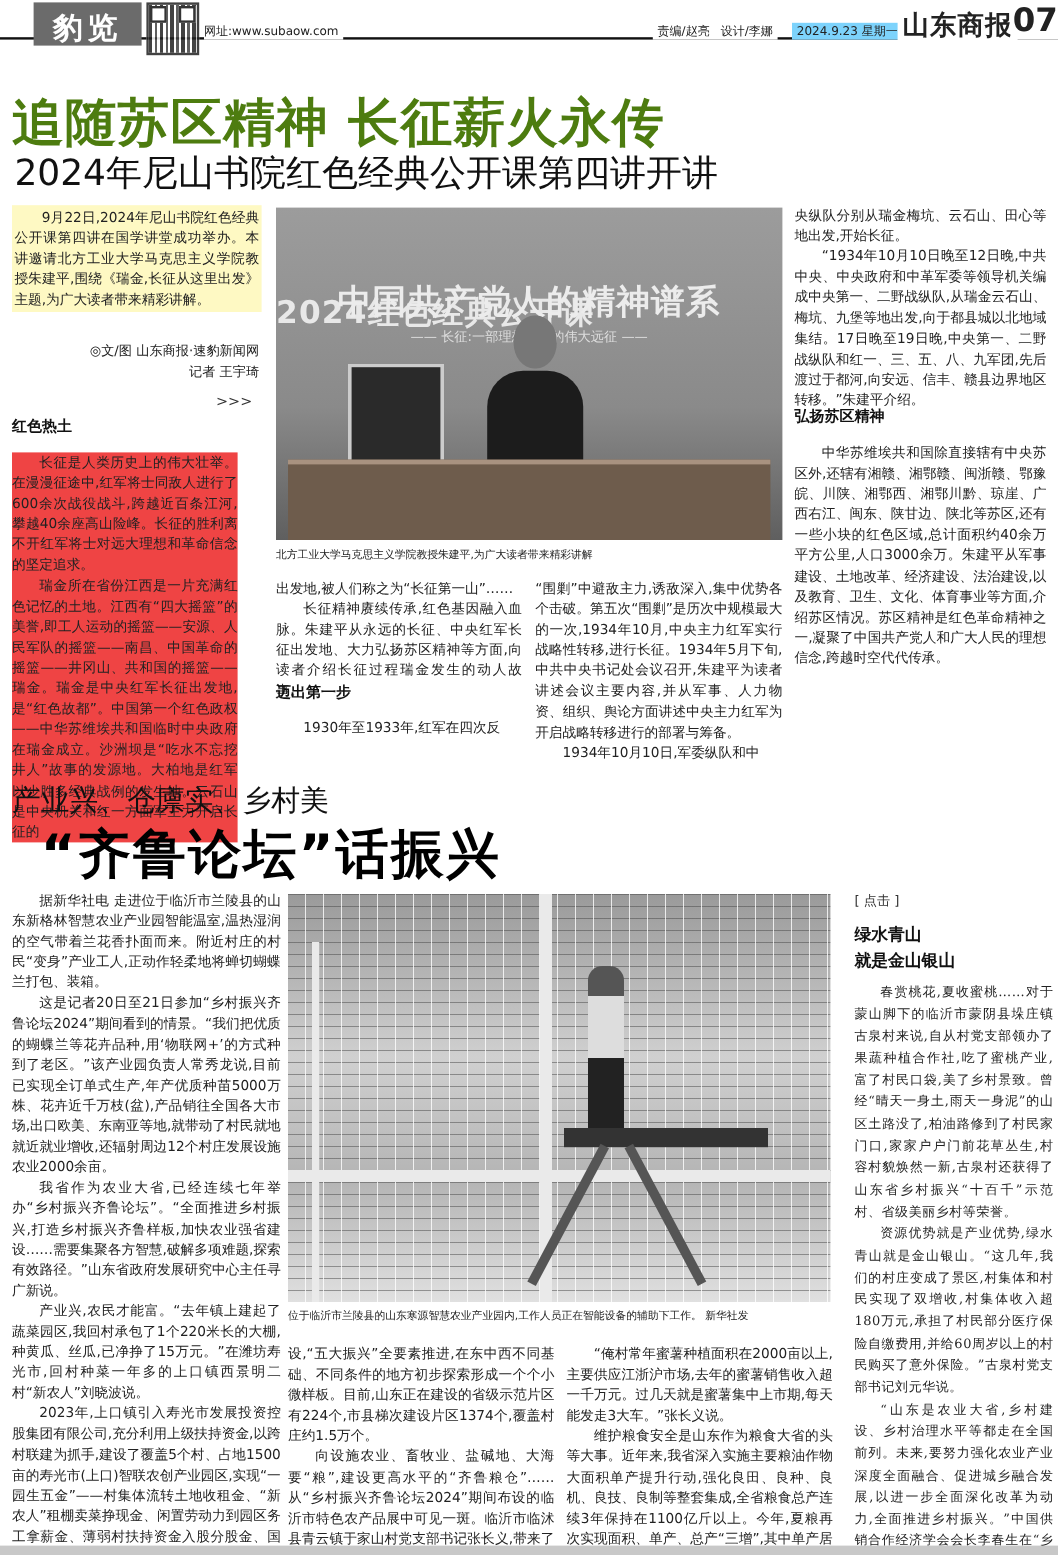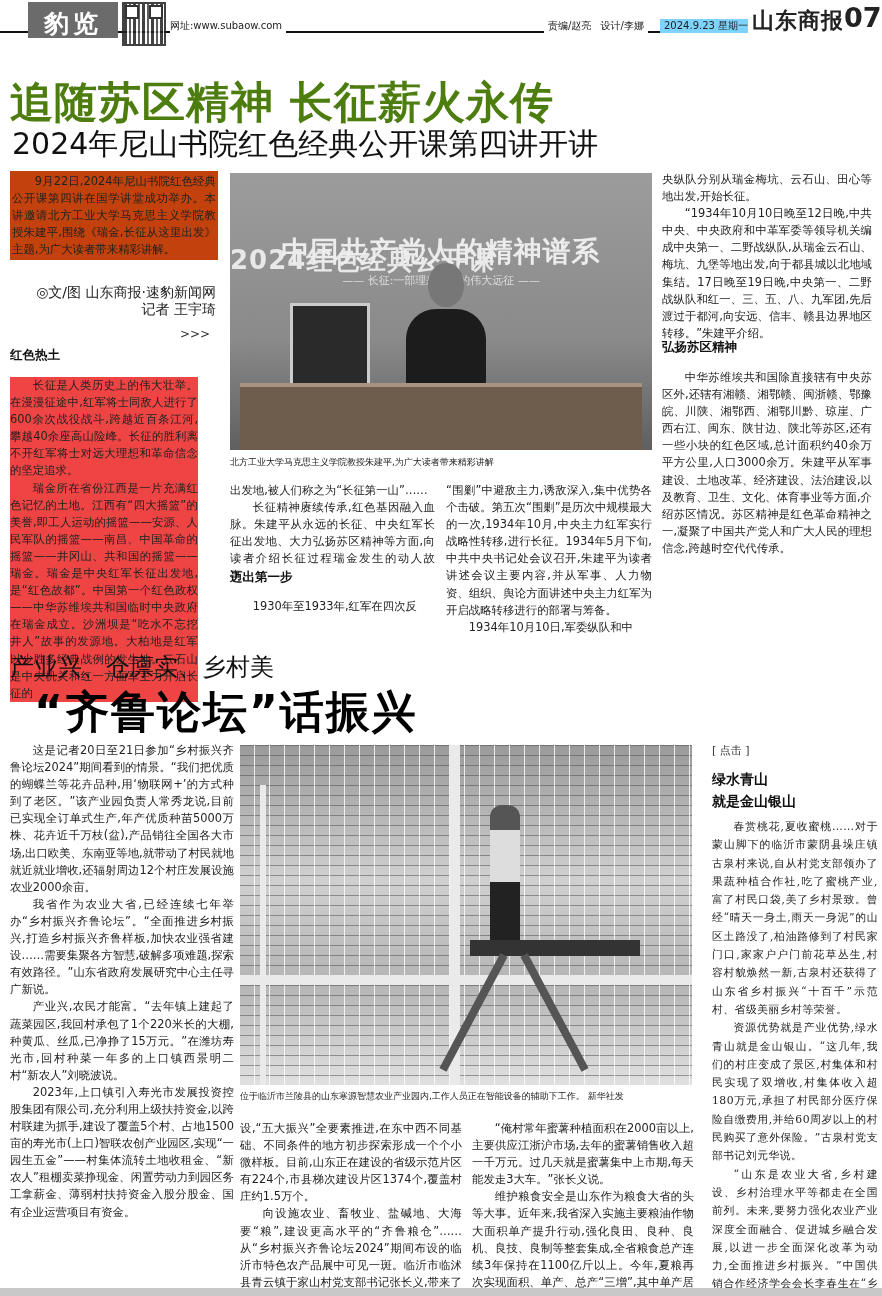--- a/index.html
+++ b/index.html
@@ -23,22 +23,22 @@
   .page-num { position: absolute; left: 842px; top: 2px; font-size: 27px; font-weight: bold; color: #222; background: #fff; padding-left: 2px; }
 
   
   .hl1 { position: absolute; left: 10px; top: 74px; font-size: 43px; font-weight: bold; letter-spacing: 1px; color: #4d7c0f; white-space: nowrap; }
   .sub1 { position: absolute; left: 12px; top: 124px; font-size: 30px; color: #111; white-space: nowrap; letter-spacing: 0px; }
 
   .body { font-size: 11.4px; line-height: 17.1px; color: #222; text-align: justify; }
   .body p { text-indent: 2em; }
   .col { position: absolute; }
 
-  .lead { left: 10px; top: 171px; width: 208px; background: #c2410c; padding: 2px; }
-  .byline { position: absolute; left: 20px; top: 284px; width: 196px; text-align: right; font-size: 14px; line-height: 17px; color: #222; }
+  .lead { left: 10px; top: 171px; width: 208px; background: #fef9c3; padding: 2px; }
+  .byline { position: absolute; left: 20px; top: 284px; width: 196px; text-align: right; font-size: 11px; line-height: 17px; color: #222; }
   .more { position: absolute; left: 180px; top: 327px; font-size: 12px; color: #333; }
   .subhead { font-weight: bold; font-size: 12.5px; color: #111; }
   .sh-a { position: absolute; left: 10px; top: 347px; }
   .col-a { left: 10px; top: 377px; width: 188px; background: #ef4444; }
 
   .photo1 { position: absolute; left: 230px; top: 173px; width: 422px; height: 277px; background: linear-gradient(180deg, #9c9c9c 0%, #8a8a8a 60%, #5f5f5f 100%); overflow: hidden; }
   .photo1 .banner1 { position: absolute; left: 0; right: 0; top: 22px; color: #e8e8e8; font-size: 26px; font-weight: bold; letter-spacing: 1px; margin-top: 48px; }
   .photo1 .banner2 { position: absolute; left: 0; right: 0; top: 60px; text-align: center; color: #ececec; font-size: 28px; font-weight: bold; letter-spacing: 1px; }
   .photo1 .banner3 { position: absolute; left: 0; right: 0; top: 100px; text-align: center; color: #ddd; font-size: 11px; }
   .photo1 .monitor { position: absolute; left: 60px; top: 130px; width: 80px; height: 100px; background: #2a2a2a; border: 3px solid #ccc; }
@@ -146,20 +146,21 @@
 </div>
 <div class="subhead sh-d">弘扬苏区精神</div>
 <div class="col body col-d2">
   <p>中华苏维埃共和国除直接辖有中央苏区外,还辖有湘赣、湘鄂赣、闽浙赣、鄂豫皖、川陕、湘鄂西、湘鄂川黔、琼崖、广西右江、闽东、陕甘边、陕北等苏区,还有一些小块的红色区域,总计面积约40余万平方公里,人口3000余万。朱建平从军事建设、土地改革、经济建设、法治建设,以及教育、卫生、文化、体育事业等方面,介绍苏区情况。苏区精神是红色革命精神之一,凝聚了中国共产党人和广大人民的理想信念,跨越时空代代传承。</p>
 </div>
 
 <div class="kicker2">产业兴、仓廪实、乡村美</div>
 <div class="hl2">“齐鲁论坛”话振兴</div>
 
 <div class="col body col-e">
+  <p>据新华社电 走进位于临沂市兰陵县的山东新格林智慧农业产业园智能温室,温热湿润的空气带着兰花香扑面而来。附近村庄的村民“变身”产业工人,正动作轻柔地将蝉切蝴蝶兰打包、装箱。</p>
   <p>这是记者20日至21日参加“乡村振兴齐鲁论坛2024”期间看到的情景。“我们把优质的蝴蝶兰等花卉品种,用‘物联网+’的方式种到了老区。”该产业园负责人常秀龙说,目前已实现全订单式生产,年产优质种苗5000万株、花卉近千万枝(盆),产品销往全国各大市场,出口欧美、东南亚等地,就带动了村民就地就近就业增收,还辐射周边12个村庄发展设施农业2000余亩。</p>
   <p>我省作为农业大省,已经连续七年举办“乡村振兴齐鲁论坛”。“全面推进乡村振兴,打造乡村振兴齐鲁样板,加快农业强省建设……需要集聚各方智慧,破解多项难题,探索有效路径。”山东省政府发展研究中心主任寻广新说。</p>
   <p>产业兴,农民才能富。“去年镇上建起了蔬菜园区,我回村承包了1个220米长的大棚,种黄瓜、丝瓜,已净挣了15万元。”在潍坊寿光市,回村种菜一年多的上口镇西景明二村“新农人”刘晓波说。</p>
   <p>2023年,上口镇引入寿光市发展投资控股集团有限公司,充分利用上级扶持资金,以跨村联建为抓手,建设了覆盖5个村、占地1500亩的寿光市(上口)智联农创产业园区,实现“一园生五金”——村集体流转土地收租金、“新农人”租棚卖菜挣现金、闲置劳动力到园区务工拿薪金、薄弱村扶持资金入股分股金、国有企业运营项目有资金。</p>
 
 </div>
 
 <div class="photo2">
   <div class="beam" style="left:0;right:0;top:230px;height:10px"></div>
   <div class="beam" style="left:210px;top:0;width:10px;height:340px"></div>

